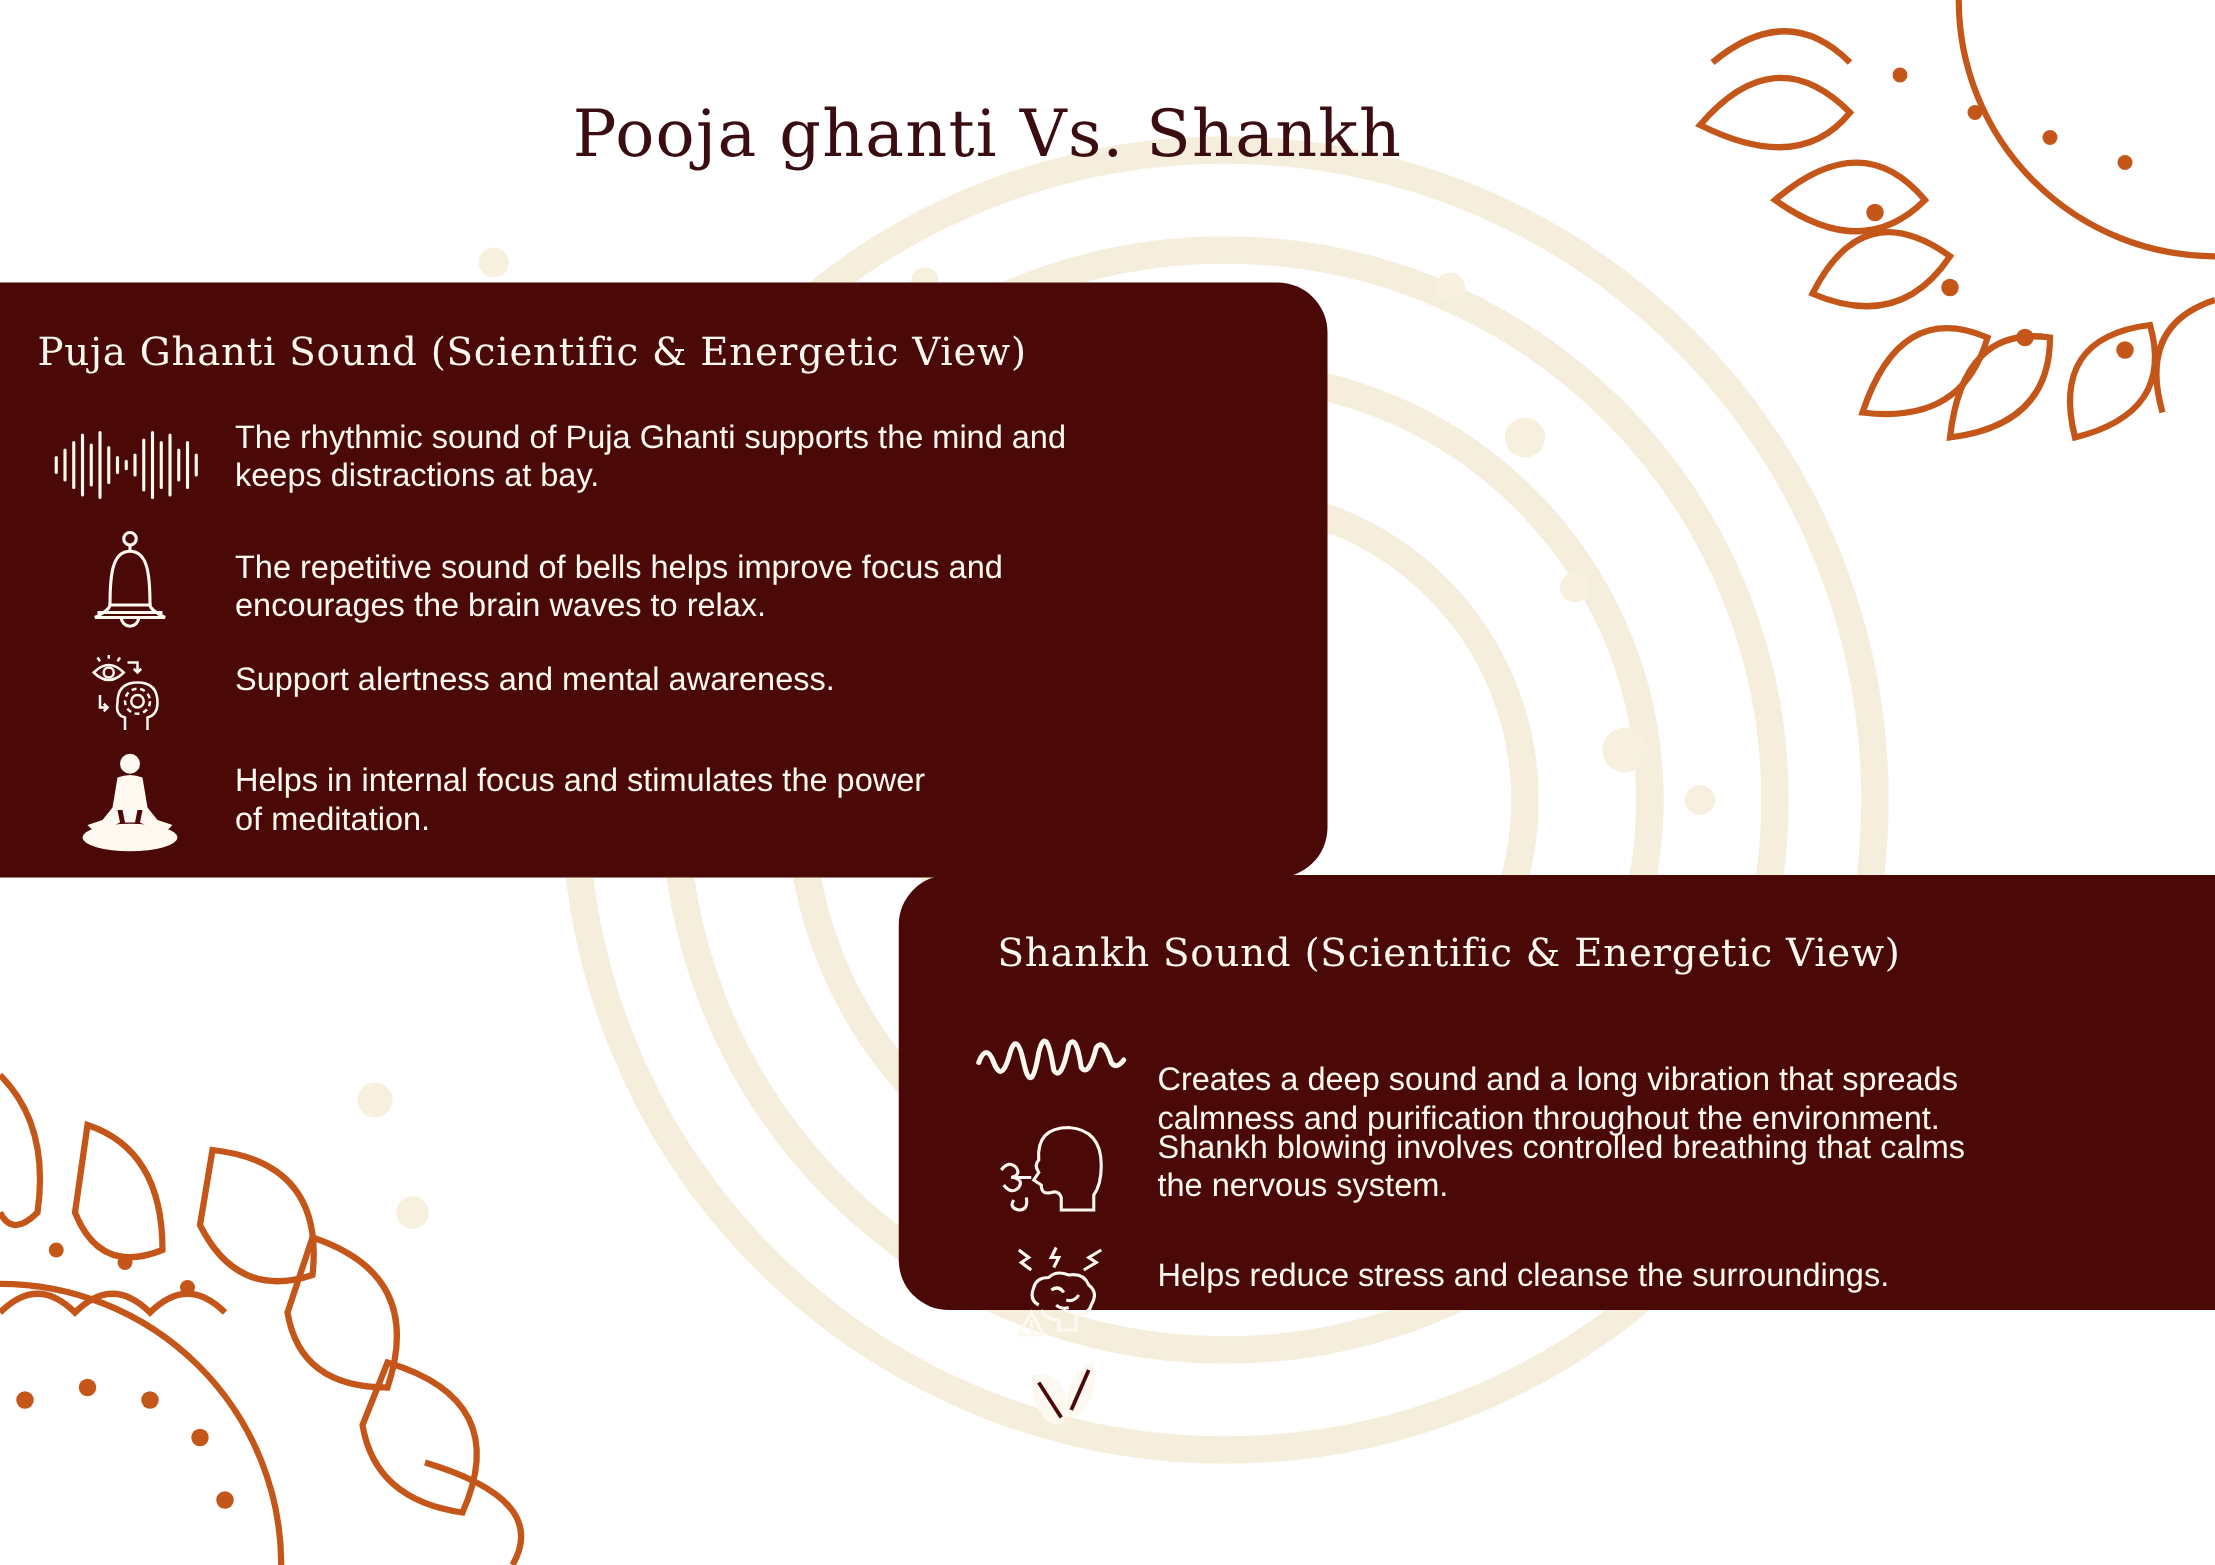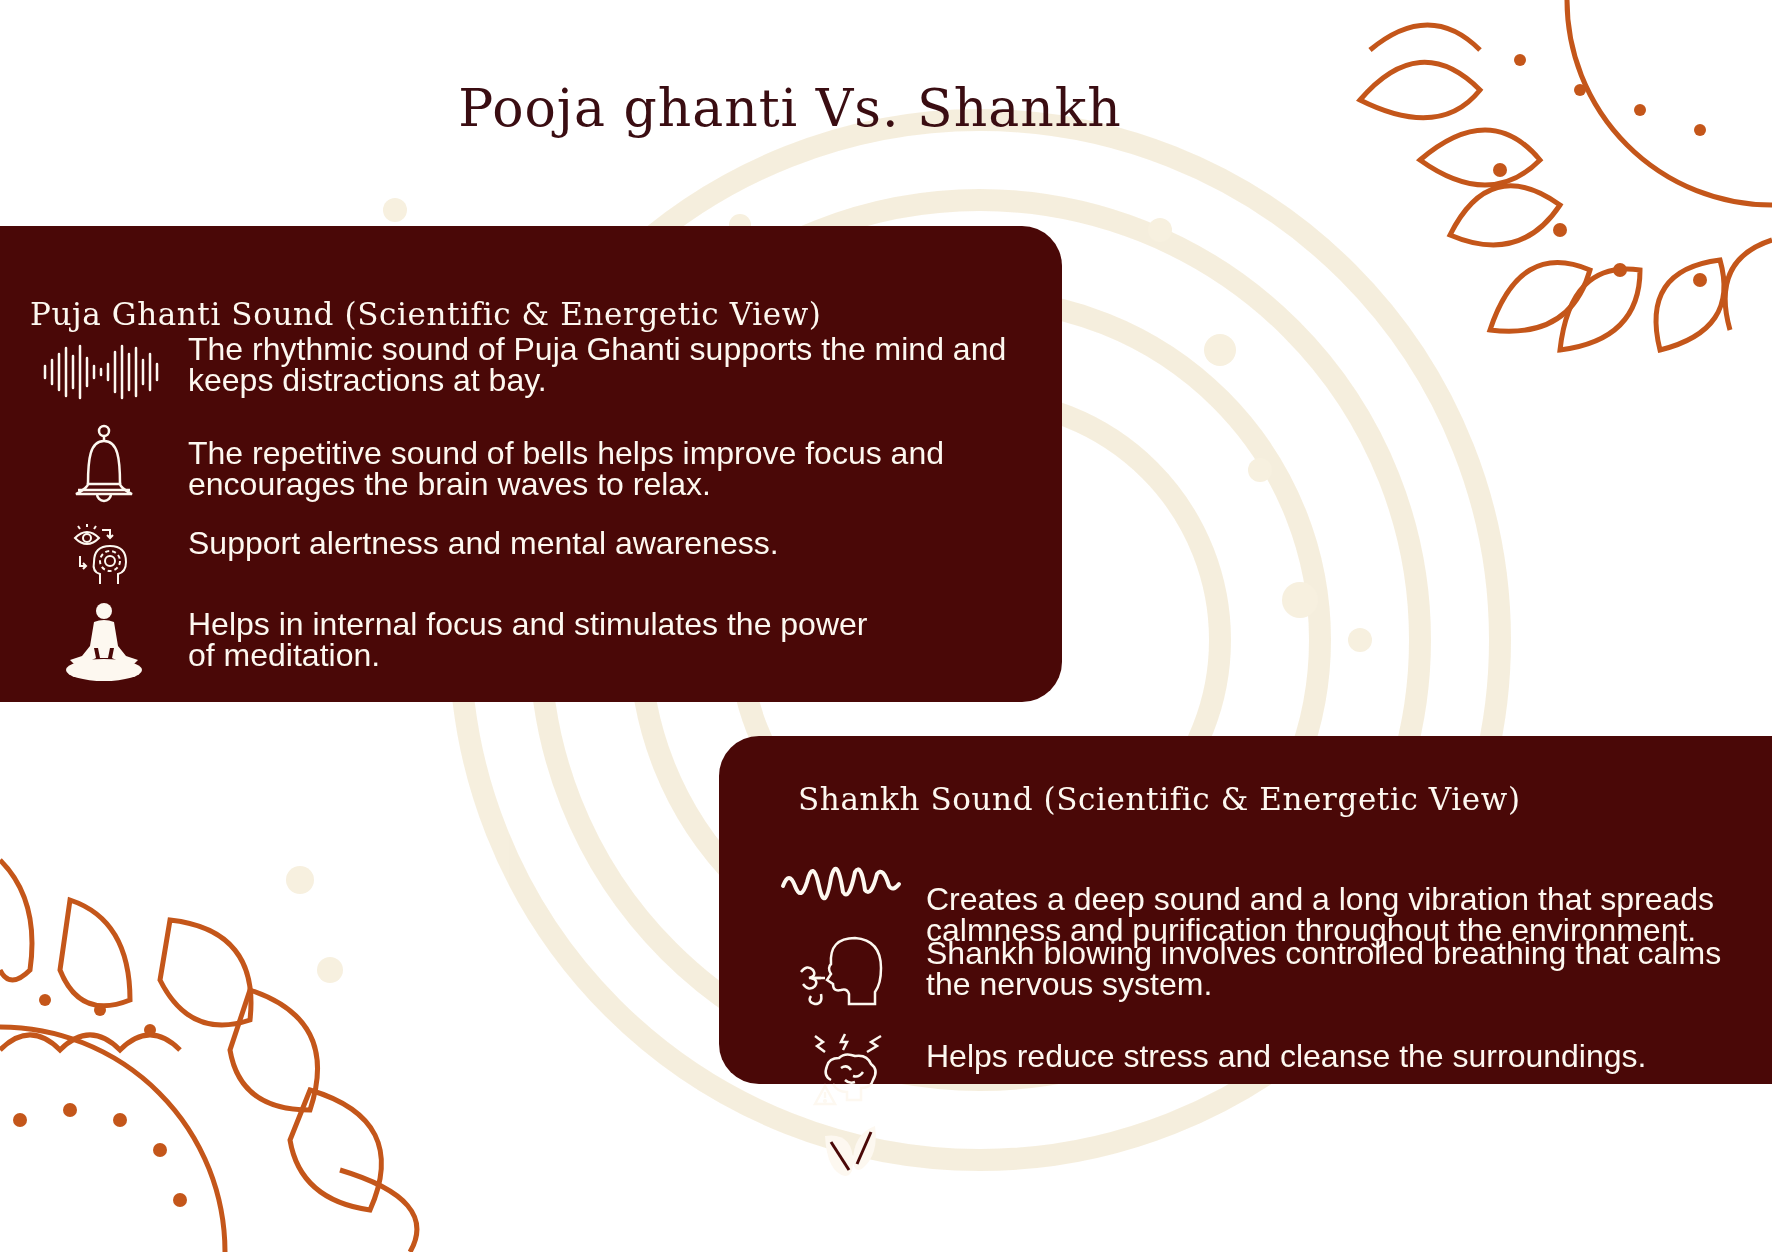--- a/index.html
+++ b/index.html
@@ -1,27 +1,27 @@
 <!DOCTYPE html>
 <html><head>
 <meta charset="utf-8">
 <style>
   html,body{margin:0;padding:0;}
   body{width:1772px;height:1252px;position:relative;overflow:hidden;background:#ffffff;font-family:"Liberation Sans",sans-serif;}
   .bg-layer{position:absolute;left:0;top:0;width:1772px;height:1252px;}
   .title{position:absolute;left:0;width:1580px;top:78px;text-align:center;font-family:"DejaVu Serif",serif;font-size:52px;letter-spacing:1px;color:#3a0d12;font-weight:normal;margin:0;}
   .card{position:absolute;background:#4a0807;color:#fdf8f0;}
   .card1{left:0;top:226px;width:1062px;height:476px;border-radius:0 40px 40px 0;}
-  .card2{left:719px;top:736px;width:1053px;height:348px;border-radius:40px 0 0 40px;}
+  .card2{left:719px;top:700px;width:1053px;height:348px;border-radius:40px 0 0 40px;}
   .card-heading{position:absolute;font-family:"DejaVu Serif",serif;font-size:31px;letter-spacing:0.6px;color:#fdf8f0;margin:0;font-weight:normal;white-space:nowrap;}
-  .card1 .card-heading{left:30px;top:38px;margin-top:32px;}
+  .card1 .card-heading{left:30px;top:38px;}
   .card2 .card-heading{left:79px;top:45px;}
   .icon{position:absolute;display:flex;align-items:center;justify-content:center;}
   .icon svg{display:block;}
-  .row-text{position:absolute;font-size:32px;line-height:31px;color:#fdf8f0;white-space:pre-line;}
+  .row-text{position:absolute;font-size:26px;line-height:31px;color:#fdf8f0;white-space:pre-line;}
   .card1 .row-text{left:188px;width:820px;}
   .card2 .row-text{left:207px;width:800px;}
 </style>
 </head>
 <body>
 
 <svg class="bg-layer" width="1772" height="1252" viewBox="0 0 1772 1252">
 
   <g fill="none" stroke="#f5edda" stroke-width="22" opacity="0.9">
     <circle cx="980" cy="640" r="520"></circle>

